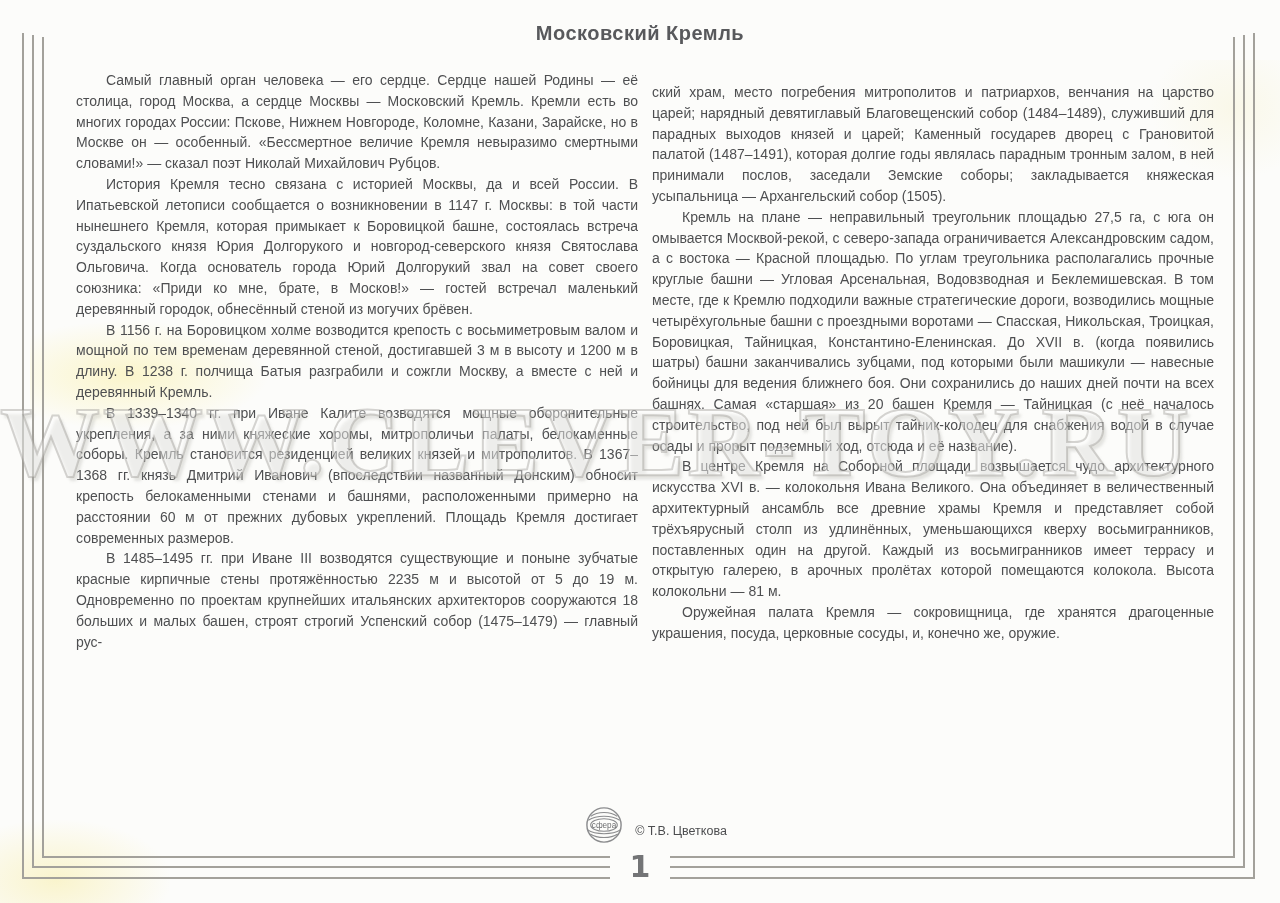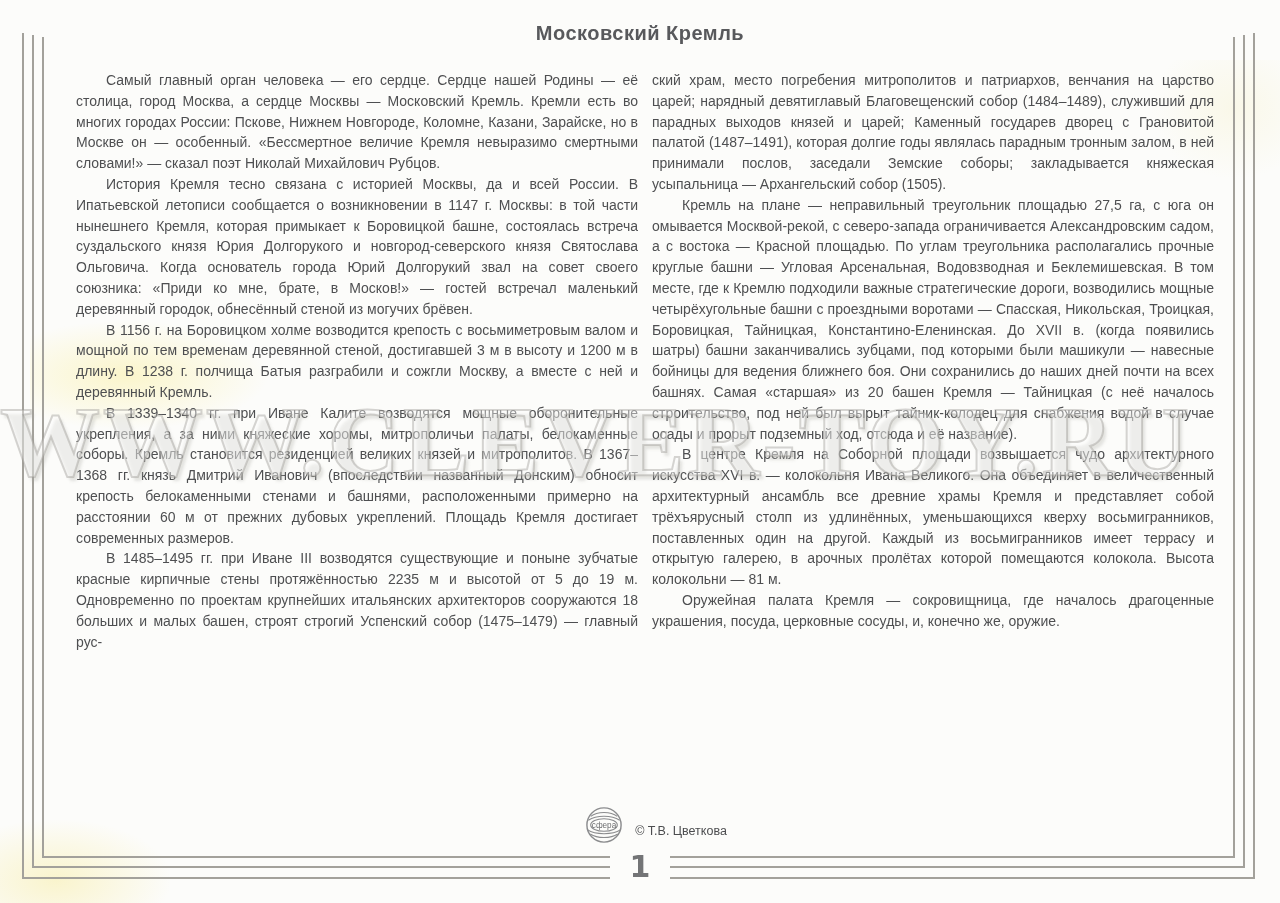--- a/index.html
+++ b/index.html
@@ -31,21 +31,21 @@
   .content{
     position:absolute;left:76px;top:70px;width:1138px;height:742px;
     display:flex;gap:14px;
   }
   .col{
     flex:1;height:100%;overflow:hidden;
     font-size:14px;line-height:20.8px;color:#4e4f51;
     text-align:justify;hyphens:auto;
   }
   .col p{margin:0;text-indent:30px;}
-  .col p.no-indent{text-indent:0;}
+  .col p.no-indent{text-indent:0;margin-top:12px;}
 
   .watermark{
     position:absolute;left:0;top:384px;width:100%;text-align:left;
     font-family:Liberation Serif, serif;font-weight:bold;
     font-size:100px;letter-spacing:3px;white-space:nowrap;
     color:rgba(255,255,255,.38);
     -webkit-text-stroke:2px rgba(158,155,150,.42);
     text-shadow:3px 4px 3px rgba(170,168,162,.30);
     pointer-events:none;
   }
@@ -90,21 +90,21 @@
     <p>Самый главный орган человека — его сердце. Сердце нашей Родины — её столица, город Москва, а сердце Москвы — Московский Кремль. Кремли есть во многих городах России: Пскове, Нижнем Новгороде, Коломне, Казани, Зарайске, но в Москве он — особенный. «Бессмертное величие Кремля невыразимо смертными словами!» — сказал поэт Николай Михайлович Рубцов.</p>
     <p>История Кремля тесно связана с историей Москвы, да и всей России. В Ипатьевской летописи сообщается о возникновении в 1147 г. Москвы: в той части нынешнего Кремля, которая примыкает к Боровицкой башне, состоялась встреча суздальского князя Юрия Долгорукого и новгород-северского князя Святослава Ольговича. Когда основатель города Юрий Долгорукий звал на совет своего союзника: «Приди ко мне, брате, в Москов!» — гостей встречал маленький деревянный городок, обнесённый стеной из могучих брёвен.</p>
     <p>В 1156 г. на Боровицком холме возводится крепость с восьмиметровым валом и мощной по тем временам деревянной стеной, достигавшей 3 м в высоту и 1200 м в длину. В 1238 г. полчища Батыя разграбили и сожгли Москву, а вместе с ней и деревянный Кремль.</p>
     <p>В 1339–1340 гг. при Иване Калите возводятся мощные оборонительные укрепления, а за ними княжеские хоромы, митрополичьи палаты, белокаменные соборы. Кремль становится резиденцией великих князей и митрополитов. В 1367–1368 гг. князь Дмитрий Иванович (впоследствии названный Донским) обносит крепость белокаменными стенами и башнями, расположенными примерно на расстоянии 60 м от прежних дубовых укреплений. Площадь Кремля достигает современных размеров.</p>
     <p>В 1485–1495 гг. при Иване III возводятся существующие и поныне зубчатые красные кирпичные стены протяжённостью 2235 м и высотой от 5 до 19 м. Одновременно по проектам крупнейших итальянских архитекторов сооружаются 18 больших и малых башен, строят строгий Успенский собор (1475–1479) — главный рус-</p>
   </div>
   <div class="col">
     <p class="no-indent">ский храм, место погребения митрополитов и патриархов, венчания на царство царей; нарядный девятиглавый Благовещенский собор (1484–1489), служивший для парадных выходов князей и царей; Каменный государев дворец с Грановитой палатой (1487–1491), которая долгие годы являлась парадным тронным залом, в ней принимали послов, заседали Земские соборы; закладывается княжеская усыпальница — Архангельский собор (1505).</p>
     <p>Кремль на плане — неправильный треугольник площадью 27,5 га, с юга он омывается Москвой-рекой, с северо-запада ограничивается Александровским садом, а с востока — Красной площадью. По углам треугольника располагались прочные круглые башни — Угловая Арсенальная, Водовзводная и Беклемишевская. В том месте, где к Кремлю подходили важные стратегические дороги, возводились мощные четырёхугольные башни с проездными воротами — Спасская, Никольская, Троицкая, Боровицкая, Тайницкая, Константино-Еленинская. До XVII в. (когда появились шатры) башни заканчивались зубцами, под которыми были машикули — навесные бойницы для ведения ближнего боя. Они сохранились до наших дней почти на всех башнях. Самая «старшая» из 20 башен Кремля — Тайницкая (с неё началось строительство, под ней был вырыт тайник-колодец для снабжения водой в случае осады и прорыт подземный ход, отсюда и её название).</p>
     <p>В центре Кремля на Соборной площади возвышается чудо архитектурного искусства XVI в. — колокольня Ивана Великого. Она объединяет в величественный архитектурный ансамбль все древние храмы Кремля и представляет собой трёхъярусный столп из удлинённых, уменьшающихся кверху восьмигранников, поставленных один на другой. Каждый из восьмигранников имеет террасу и открытую галерею, в арочных пролётах которой помещаются колокола. Высота колокольни — 81 м.</p>
-    <p>Оружейная палата Кремля — сокровищница, где началось драгоценные украшения, посуда, церковные сосуды, и, конечно же, оружие.</p>
+    <p>Оружейная палата Кремля — сокровищница, где хранятся драгоценные украшения, посуда, церковные сосуды, и, конечно же, оружие.</p>
   </div>
 </div>
 
 <div class="watermark">WWW.CLEVER-TOY.RU</div>
 
 <div class="footer">
   <svg class="logo" viewBox="0 0 40 40">
     <circle cx="20" cy="20" r="18" fill="none" stroke="#8b8c8e" stroke-width="1.5"></circle>
     <path d="M6,11 C13,5.5 27,5.5 34,11" fill="none" stroke="#8b8c8e" stroke-width="1.1"></path>
     <path d="M3.5,15 C12,9.5 28,9.5 36.5,15" fill="none" stroke="#8b8c8e" stroke-width="1.1"></path>

